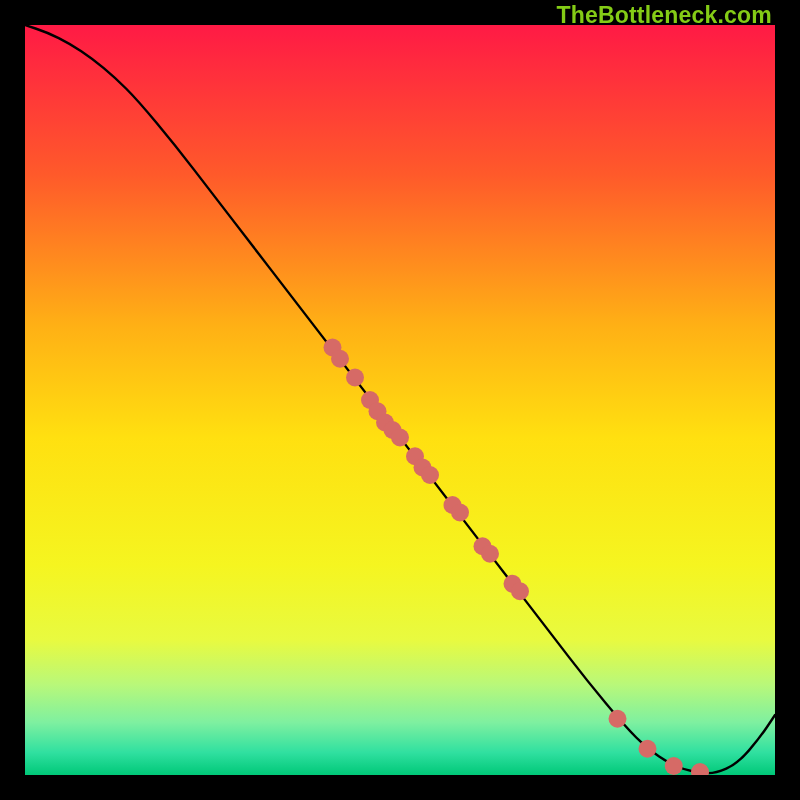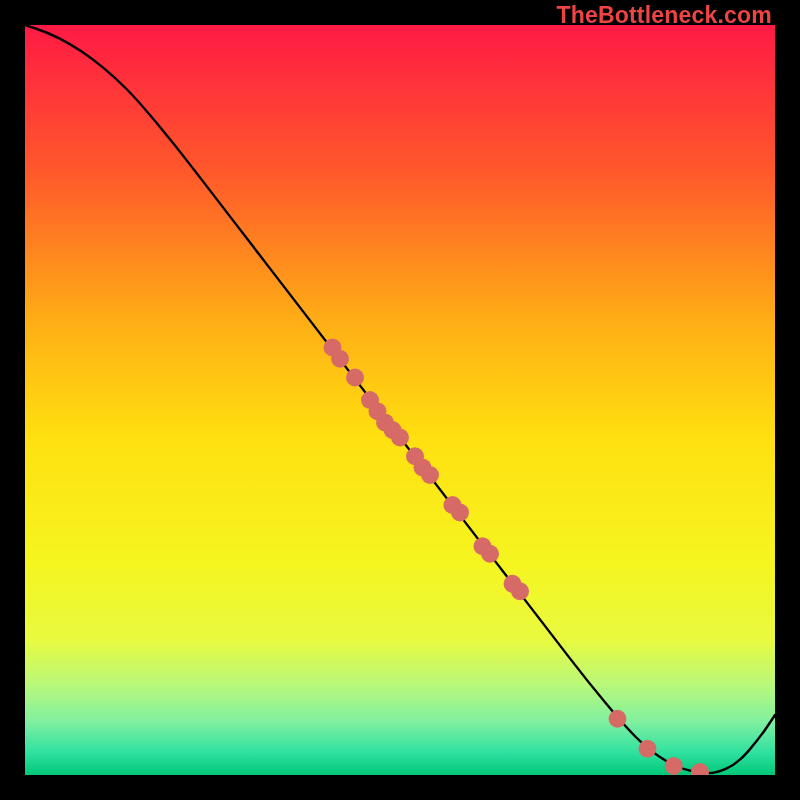--- a/index.html
+++ b/index.html
@@ -25,21 +25,21 @@
     width: 750px;
     height: 750px;
   }
   .watermark {
     position: absolute;
     top: 2px;
     right: 28px;
     font-family: Arial, Helvetica, sans-serif;
     font-size: 23px;
     font-weight: 600;
-    color: #ef4444;
+    color: #84cc16;
     letter-spacing: 0.2px;
     user-select: none;
   }
 </style>
 </head>
 <body>
 
 <div class="frame">
   <svg class="plot-area" viewBox="0 0 750 750" preserveAspectRatio="none">
     <defs>

